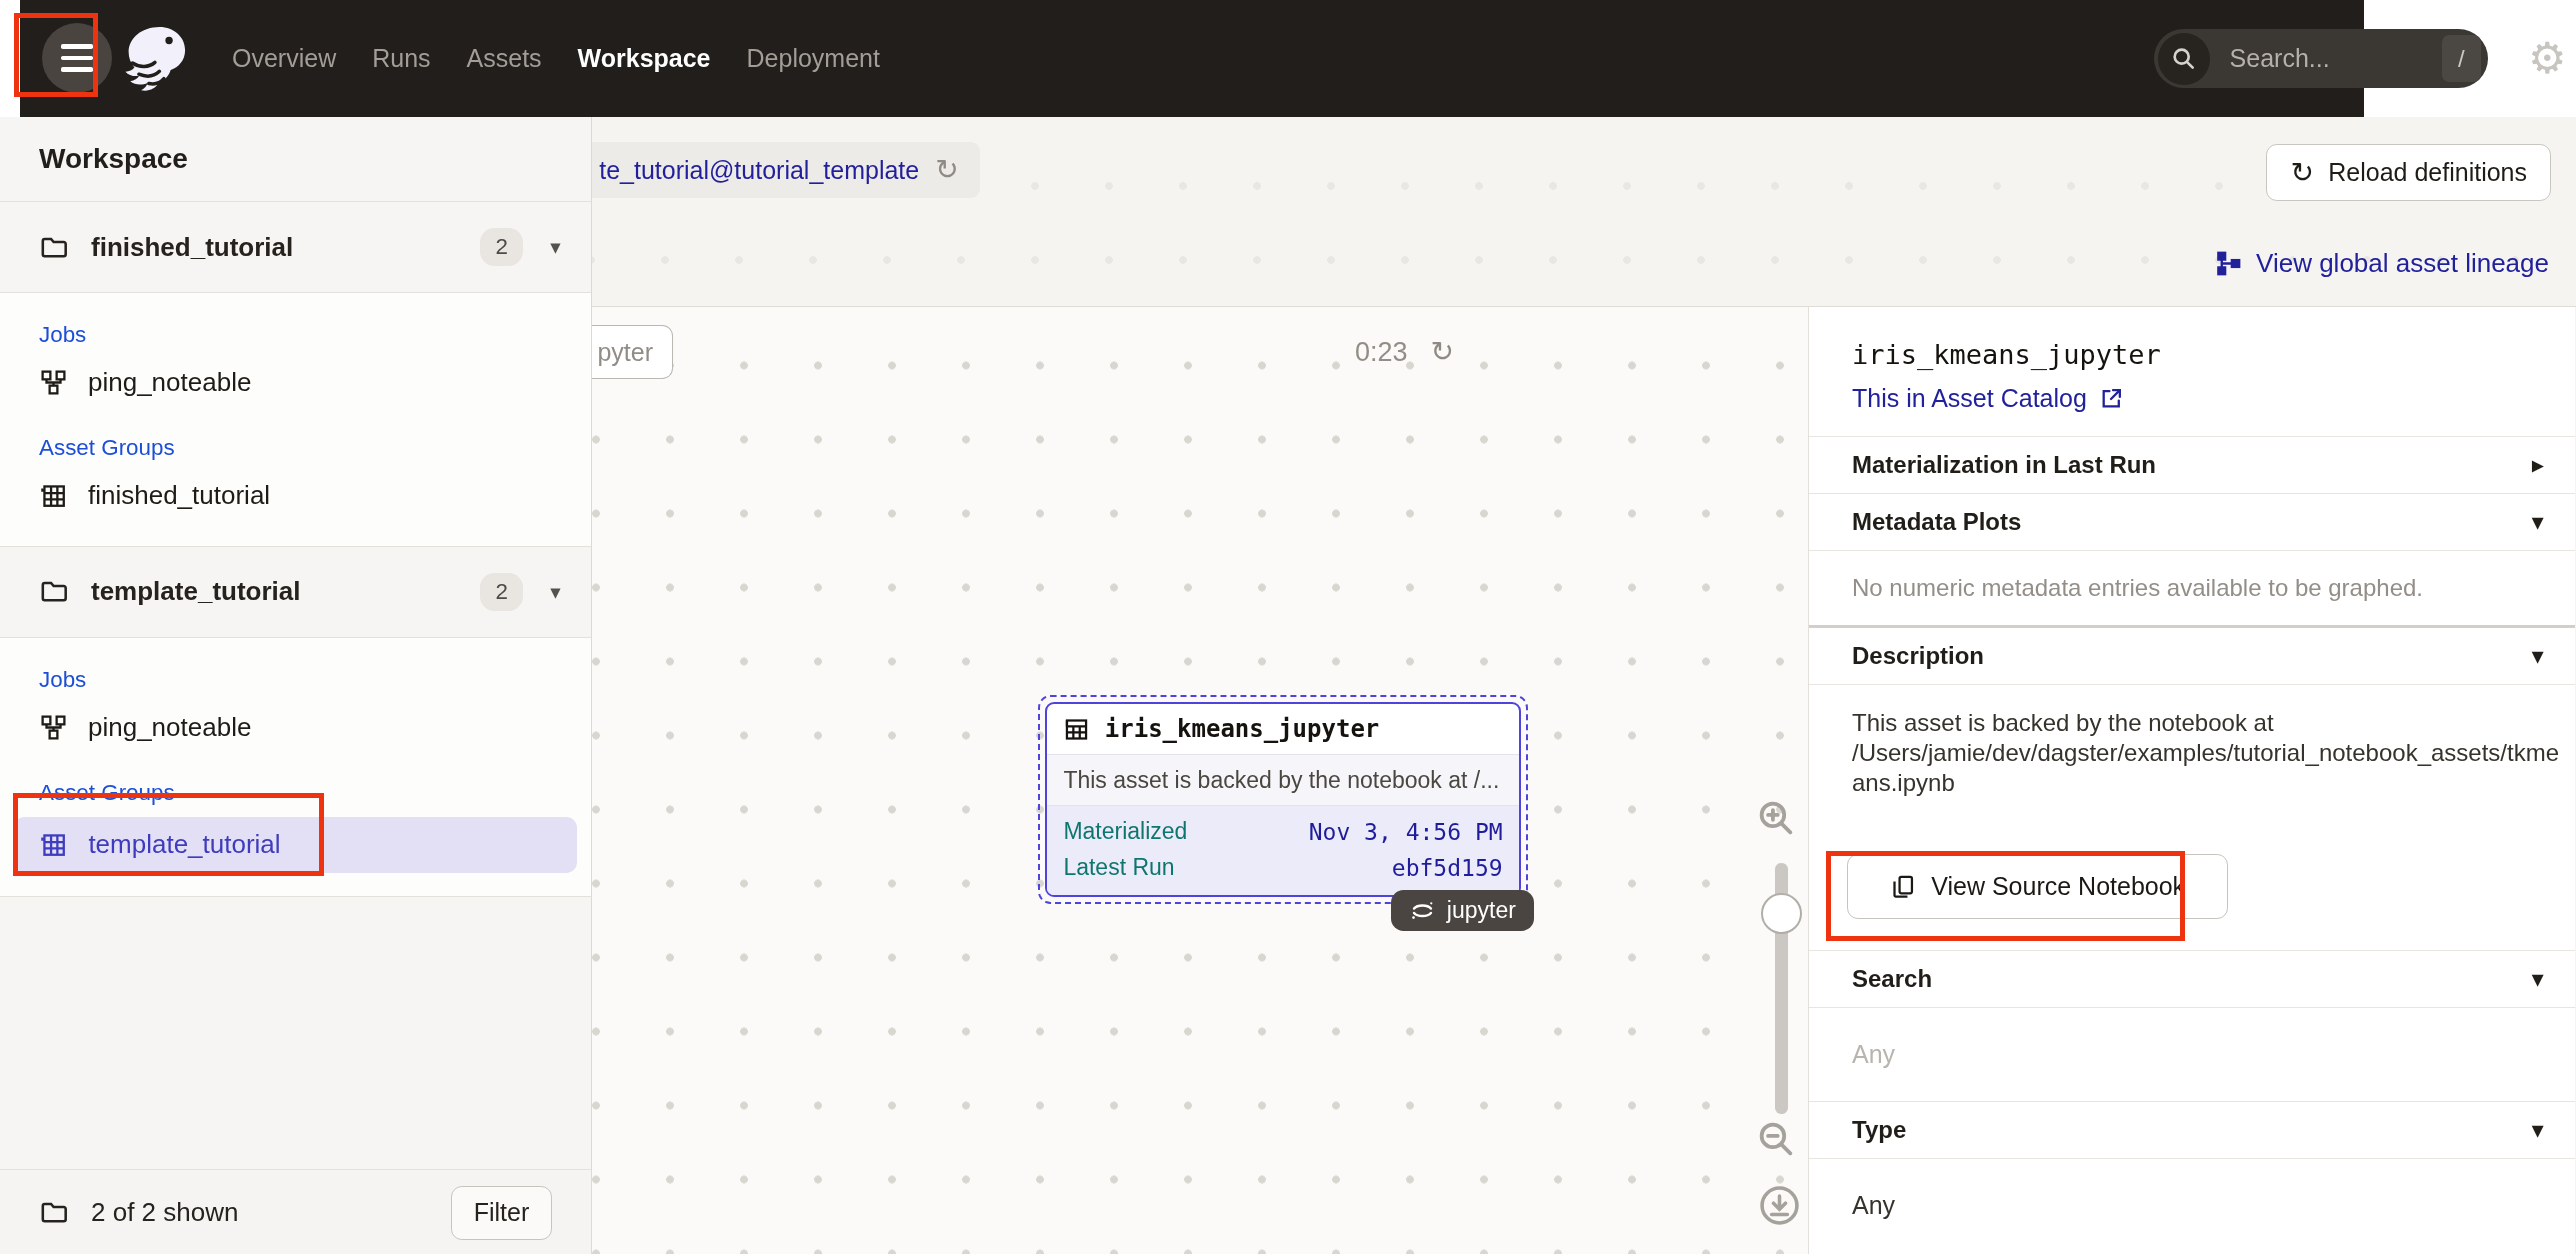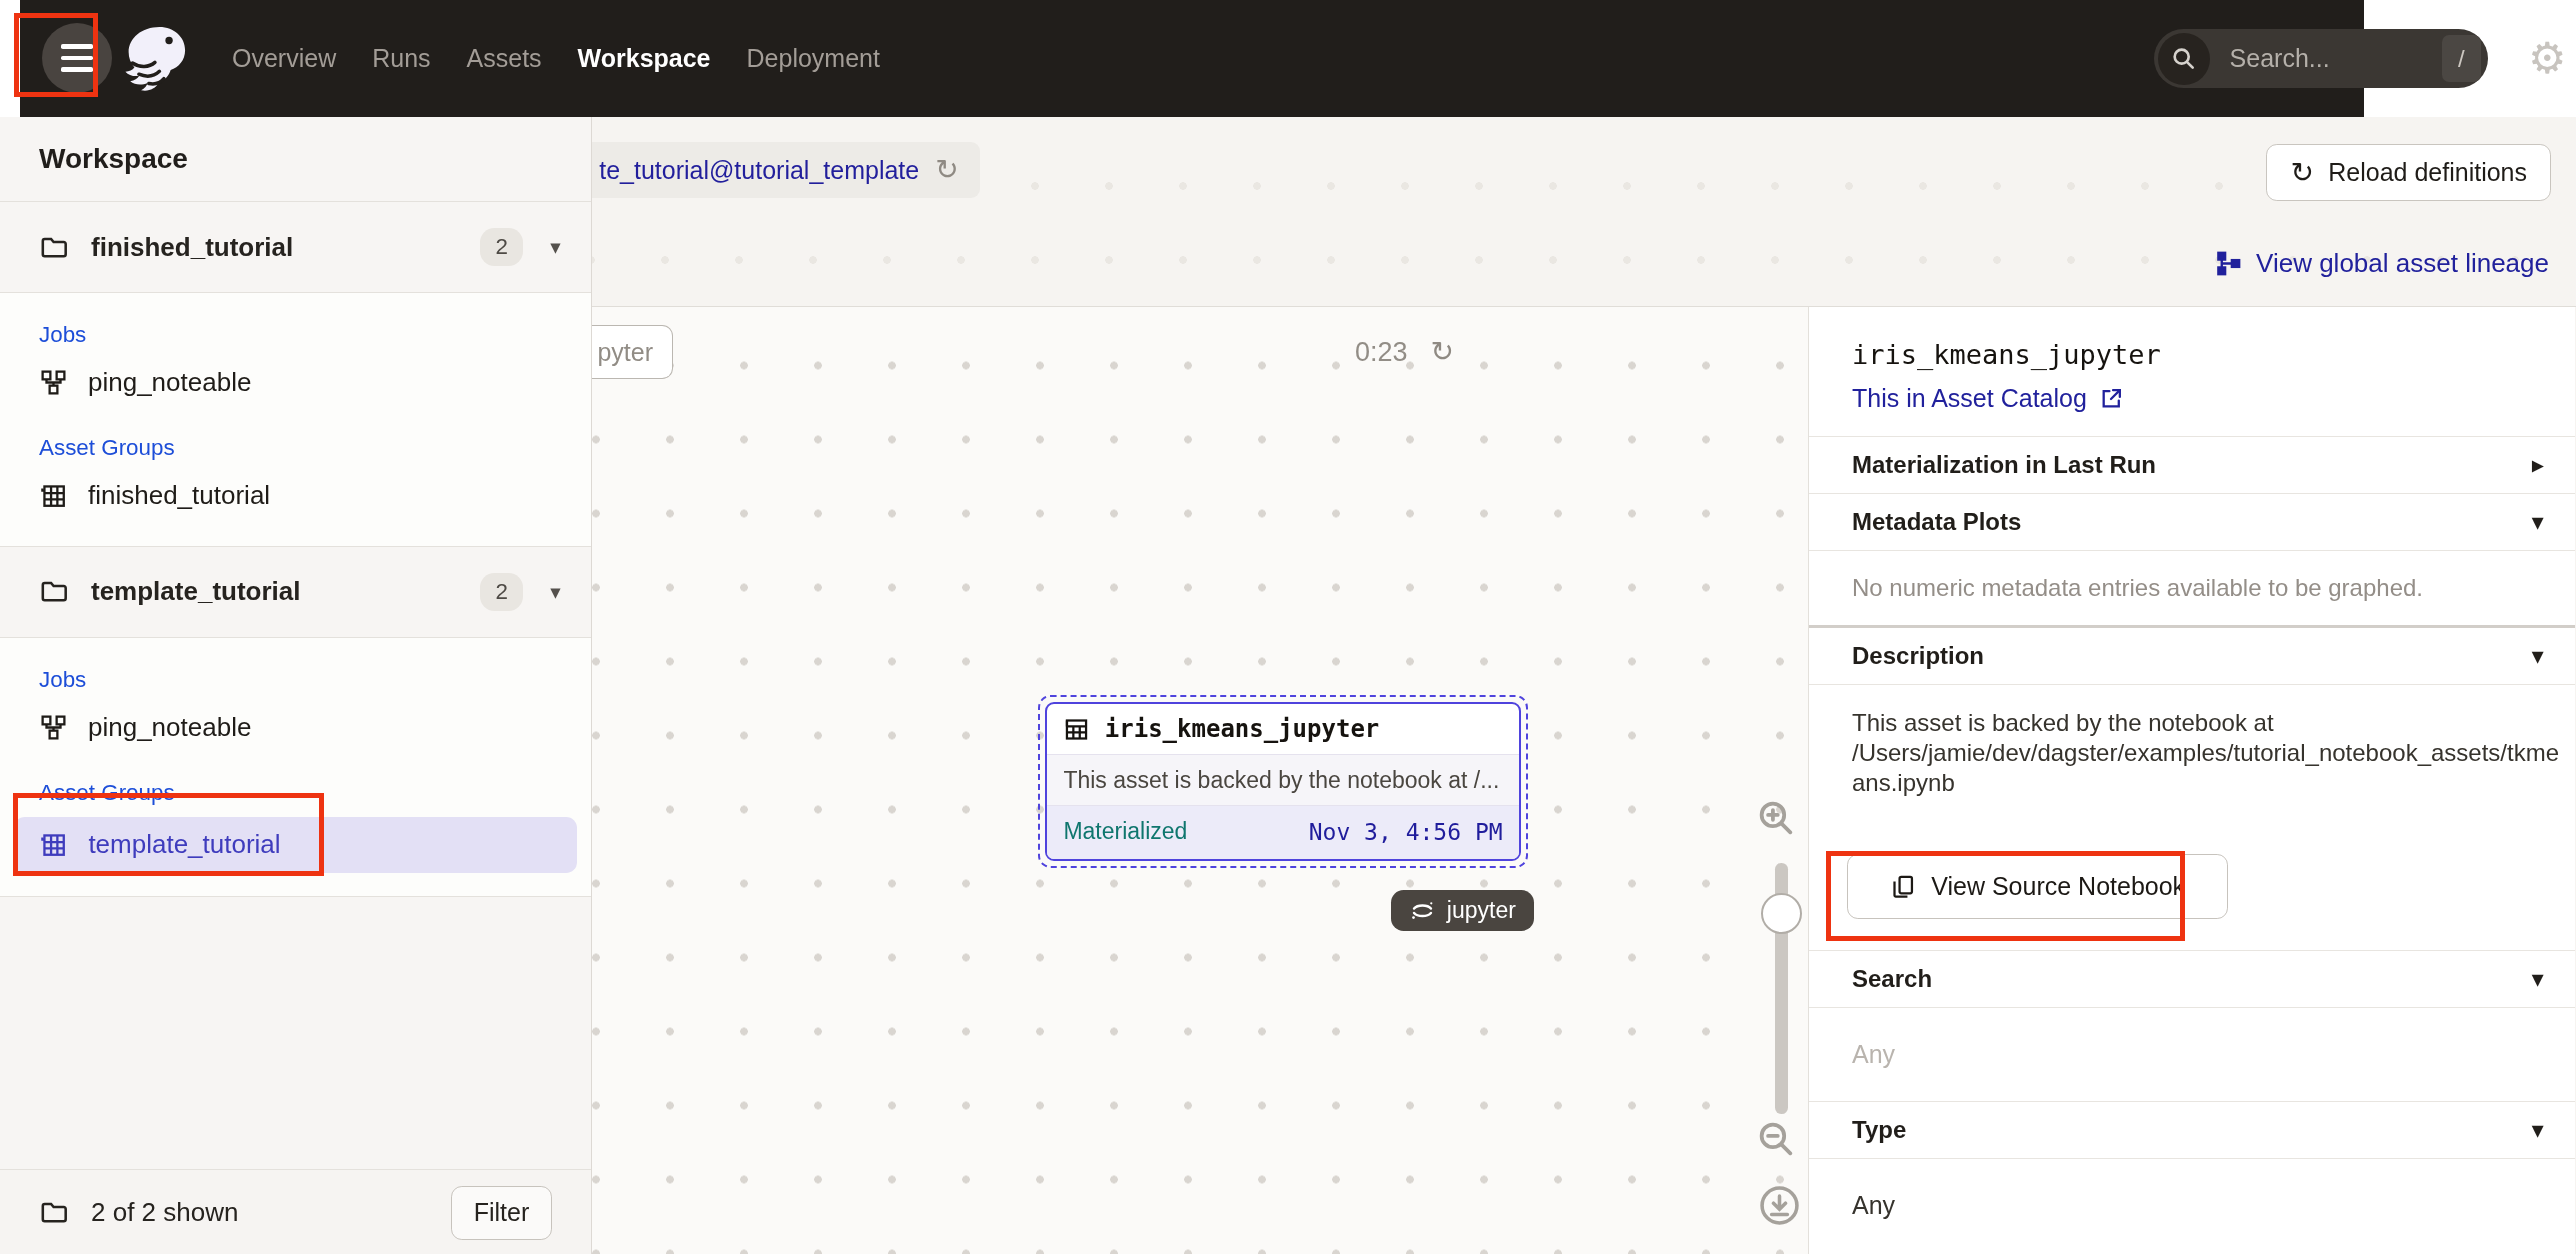--- a/index.html
+++ b/index.html
@@ -274,20 +274,24 @@
                 <path d="M3.5 9.3h17M3.5 14.6h17M9.2 9.3v10.7M14.9 9.3v10.7M3.5 9.3 3.5 4"></path>
             </svg>
             <span>iris_kmeans_jupyter</span>
           </div>
           <div class="node-desc">This asset is backed by the notebook at /...</div>
           <div class="node-stats">
             <div class="stat-row">
               <span class="stat-label">Materialized</span>
               <span class="stat-value">Nov 3, 4:56 PM</span>
             </div>
+            <div class="stat-row">
+              <span class="stat-label">Latest Run</span>
+              <span class="stat-value">ebf5d159</span>
+            </div>
           </div>
         </div>
       </div>
     </div>
     <div class="jup-tag">
       <svg viewBox="0 0 24 24" width="27" height="27" fill="none" stroke="#fff" stroke-width="2.2" stroke-linecap="round">
         <path d="M4.5 14.2c3 3.6 12 3.6 15 0"></path>
           <path d="M4.5 10.2c3-3.6 12-3.6 15 0"></path>
         <circle cx="4" cy="18.3" r="1.2" fill="#fff" stroke="none"></circle>
           <circle cx="19.8" cy="5.6" r="1" fill="#fff" stroke="none"></circle>

